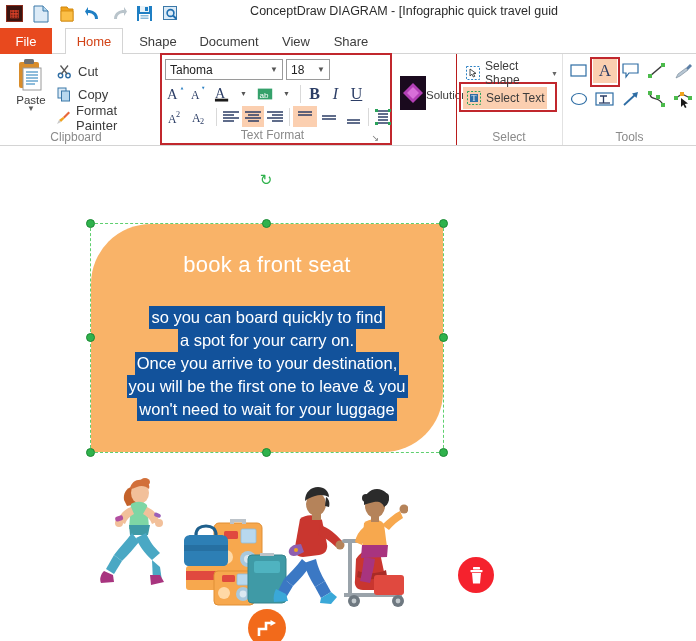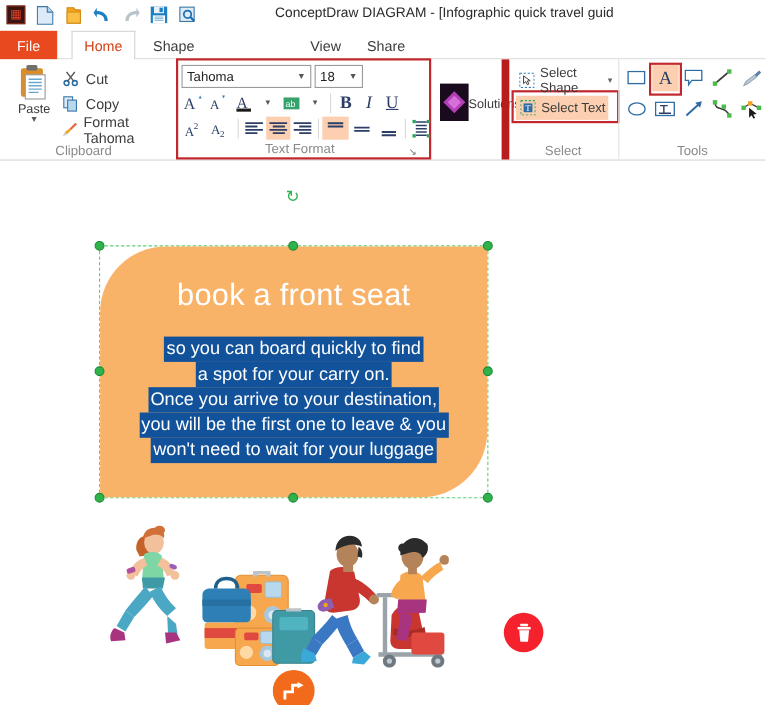--- a/index.html
+++ b/index.html
@@ -165,21 +165,21 @@
   }
   .sol-sq {
     width: 34px; height: 34px; background: #1a0a1e;
     display: flex; align-items: center; justify-content: center;
   }
   .sol-label { font-size: 11.5px; color: #3c3c3c; margin-top: 3px; }
 
   
   .grp-select {
     position: absolute; left: 456px; top: 0; width: 105px; height: 91px;
-    border-left: 7px solid #b91c1c;
+    border-left: 1px solid #b91c1c;
   }
   .sel-item {
     position: absolute; left: 6px;
     display: flex; align-items: center; gap: 5px;
     font-size: 12px; color: #3c3c3c; cursor: pointer;
     height: 22px; padding: 0 3px;
   }
   .sel-item.on { background: #fbcfb0; }
   .sel-ico { width: 15px; height: 15px; display:flex;align-items:center;justify-content:center; }
 
@@ -221,21 +221,21 @@
     position: absolute;
     left: 91px; top: 77px; width: 352px; height: 228px;
     background: #f9b368;
     border-radius: 60px 0 60px 0;
   }
 
   .shape-title {
     position: absolute; left: 0; top: 28px; width: 100%;
     text-align: center;
     color: #ffffff;
-    font-size: 28px;
+    font-size: 22px;
     letter-spacing: 0.2px;
   }
 
   .shape-body {
     position: absolute; left: 0; top: 82px; width: 100%;
     text-align: center;
     font-size: 16.5px;
     line-height: 23px;
     color: #ffffff;
   }
@@ -331,20 +331,21 @@
       </div>
     </div>
 
     <div class="win-title">ConceptDraw DIAGRAM - [Infographic quick travel guid</div>
   </div>
 
   <div class="tabstrip">
     <div class="tab file" style="left:0px;width:52px;">File</div>
     <div class="tab active" style="left:65px;width:58px;">Home</div>
     <div class="tab" style="left:131px;width:54px;">Shape</div>
+    <div class="tab" style="left:190px;width:78px;">Document</div>
     <div class="tab" style="left:273px;width:46px;">View</div>
     <div class="tab" style="left:325px;width:52px;">Share</div>
   </div>
 
   <div class="ribbon">
 
     <div class="grp-clipboard">
       <div class="paste-btn">
         <div class="paste-icon">
           <svg width="30" height="34" viewBox="0 0 30 34">
@@ -380,21 +381,21 @@
       </div>
 
       <div class="clip-item" style="top:54px;">
         <span class="ico">
           <svg width="15" height="15" viewBox="0 0 15 15">
             <path d="M12.5 1.5 L7 7 L8.5 8.5 L14 3 Z" fill="#e8673a"></path>
             <path d="M7 7 L3 10 L5 12 L8.5 8.5 Z" fill="#f0a31e"></path>
             <path d="M3 10 L1 14 L5 12 Z" fill="#c8c8c8"></path>
           </svg>
         </span>
-        <span>Format Tahoma</span>
+        <span>Format Painter</span>
       </div>
 
       <div class="group-label">Clipboard</div>
     </div>
 
     <div class="grp-text">
       <div class="redbox" style="left:0px;top:-1px;width:232px;height:92px;"></div>
 
       <div class="font-row">
         <div class="combo fontname">

